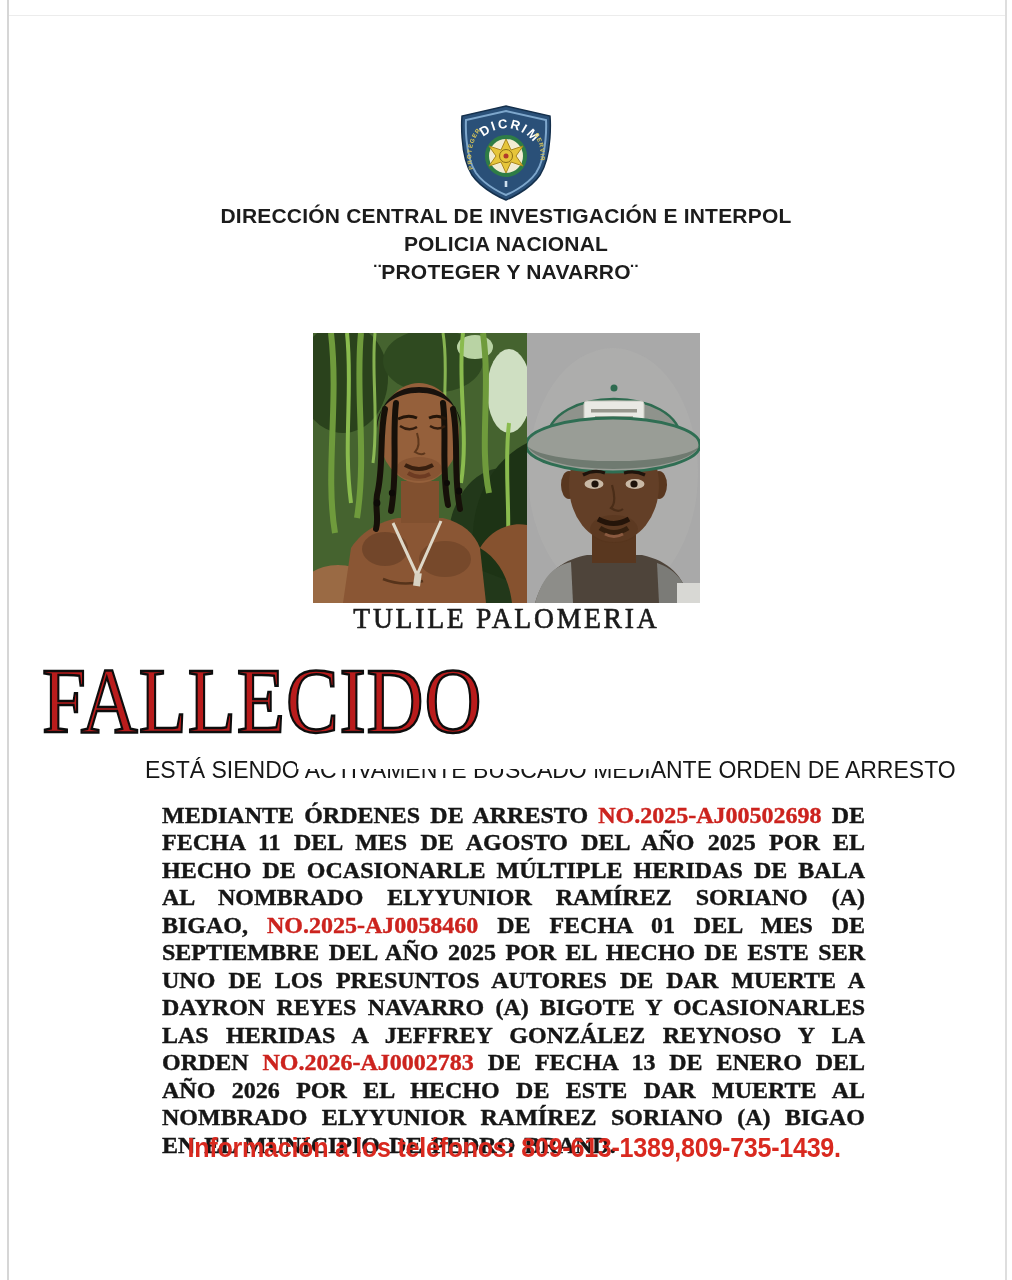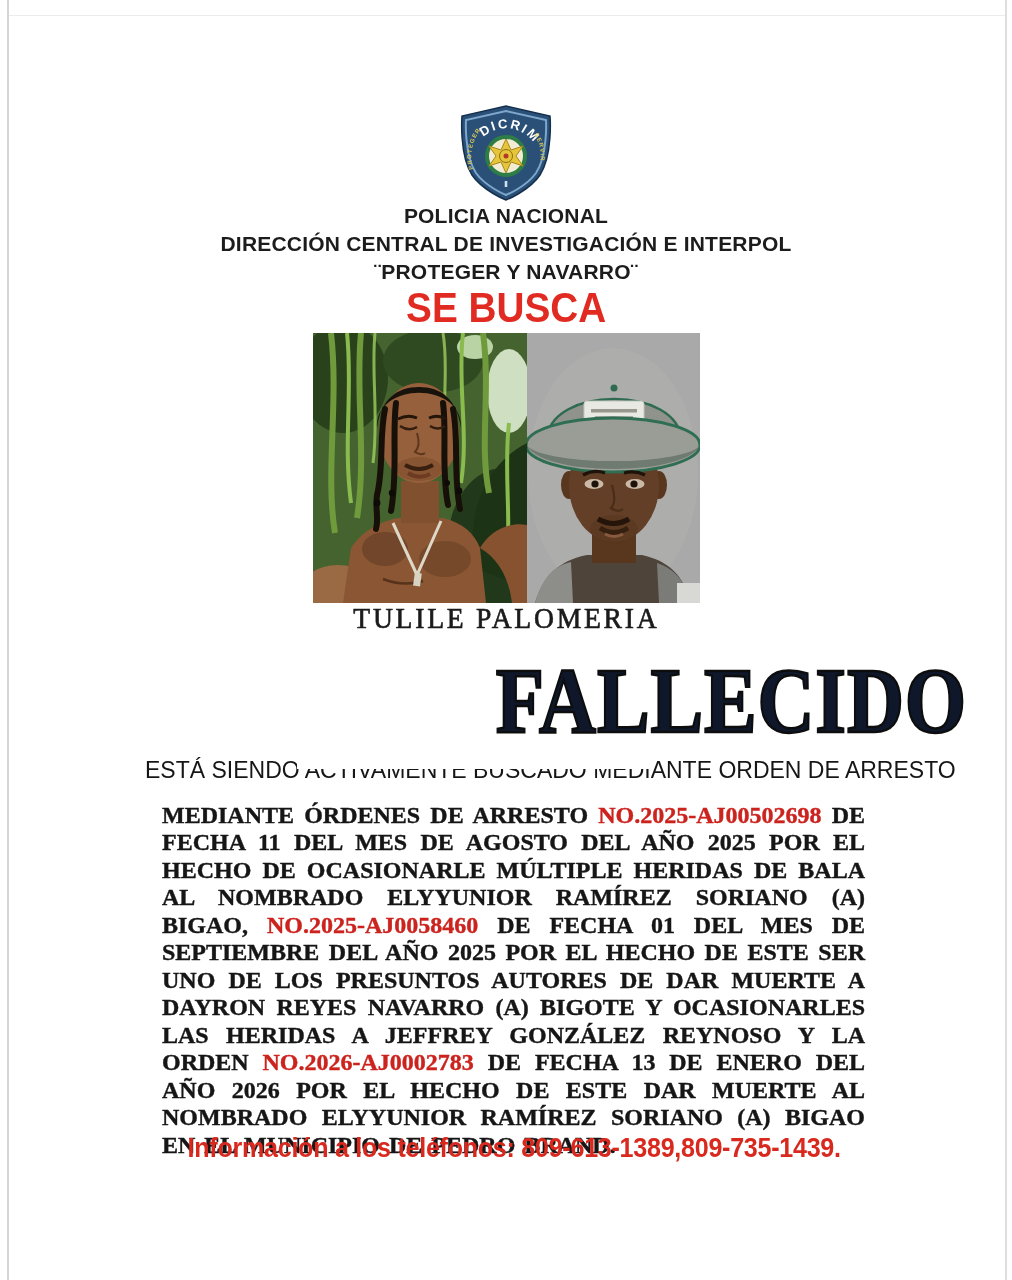--- a/index.html
+++ b/index.html
@@ -19,22 +19,22 @@
          font-weight:bold;font-size:43px;line-height:46px;}
   .alert span{display:inline-block;transform:scaleX(.9);}
 
   .photos{position:absolute;top:333px;left:313px;width:387px;height:270px;display:flex;}
   .photos svg{display:block;height:270px;}
 
   .caption{position:absolute;top:601px;left:0;width:100%;text-align:center;
            font-family:"Liberation Serif",serif;font-weight:normal;font-size:30px;color:#1b1b1b;}
   .caption span{display:inline-block;transform:scaleX(.92);letter-spacing:3px;-webkit-text-stroke:.7px #1b1b1b;}
 
-  .status{position:absolute;top:650px;left:0;width:100%;text-align:right;
-          font-family:"Liberation Serif",serif;font-weight:bold;font-size:94px;line-height:100px;color:#0f172a;}
+  .status{position:absolute;top:650px;left:0;width:100%;text-align:left;
+          font-family:"Liberation Serif",serif;font-weight:normal;font-size:94px;line-height:100px;color:#b91c1c;}
   .status span{display:inline-block;transform:scaleX(.84);-webkit-text-stroke:2.5px #0d0d0d;letter-spacing:1px;}
 
   .body-block{position:absolute;top:757px;left:145px;width:737px;color:#161616;}
   .lead{position:relative;font-family:"Liberation Sans",sans-serif;font-weight:normal;font-size:23px;
         line-height:27.5px;text-align:justify;text-align-last:justify;white-space:nowrap;}
   .lead .cut{position:absolute;left:152px;top:0;width:356px;height:12px;background:#ffffff;}
   .para{margin:17px;font-family:"Liberation Serif",serif;font-weight:bold;font-size:24px;
         line-height:27.5px;text-align:justify;word-spacing:3px;-webkit-text-stroke:.4px #161616;}
   .para .case-red{color:#cc231e;-webkit-text-stroke:.4px #cc231e;}
 
@@ -70,28 +70,25 @@
     <circle cx="52" cy="53" r="19" fill="#f2ecd2" stroke="#2e7d46" stroke-width="4"></circle>
     <g>
       <path d="M52 36 L57 47 L69 43 L62 53 L69 63 L57 59 L52 70 L47 59 L35 63 L42 53 L35 43 L47 47 Z" fill="#e6c53a" stroke="#a8861e" stroke-width="1"></path>
       <circle cx="52" cy="53" r="6.5" fill="#e6c53a" stroke="#8a6d14" stroke-width="1"></circle>
       <circle cx="52" cy="53" r="2.5" fill="#b03a2a"></circle>
     </g>
     <rect x="50.7" y="78" width="2.6" height="6" fill="#cfe0ee"></rect>
   </svg>
 
   <div class="header">
+    <div class="line">DIRECCIÓN CENTRAL DE INVESTIGACIÓN E INTERPOL</div>
     <div class="line">POLICIA NACIONAL</div>
-    <div class="line">DIRECCIÓN CENTRAL DE INVESTIGACIÓN E INTERPOL</div>
     <div class="line">¨PROTEGER Y NAVARRO¨</div>
   </div>
 
-  <div class="alert">
-    <span>SE BUSCA</span>
-  </div>
 
   <div class="photos">
     <svg viewBox="0 0 214 270" width="214" height="270" preserveAspectRatio="none" role="img" aria-label="subject outdoors with braided hair, shirtless with chest tattoos and chain, green foliage background">
       <rect width="214" height="270" fill="#45632f"></rect>
       <ellipse cx="30" cy="45" rx="45" ry="55" fill="#2a421c"></ellipse>
       <ellipse cx="120" cy="28" rx="50" ry="32" fill="#2f4a20"></ellipse>
       <ellipse cx="190" cy="210" rx="55" ry="75" fill="#22381a"></ellipse>
       <path d="M214,110 C175,130 152,175 162,235 L214,255 Z" fill="#1d3315"></path>
       <ellipse cx="196" cy="58" rx="22" ry="42" fill="#cfdfc2"></ellipse>
       <ellipse cx="162" cy="14" rx="18" ry="12" fill="#b9d3a4"></ellipse>

